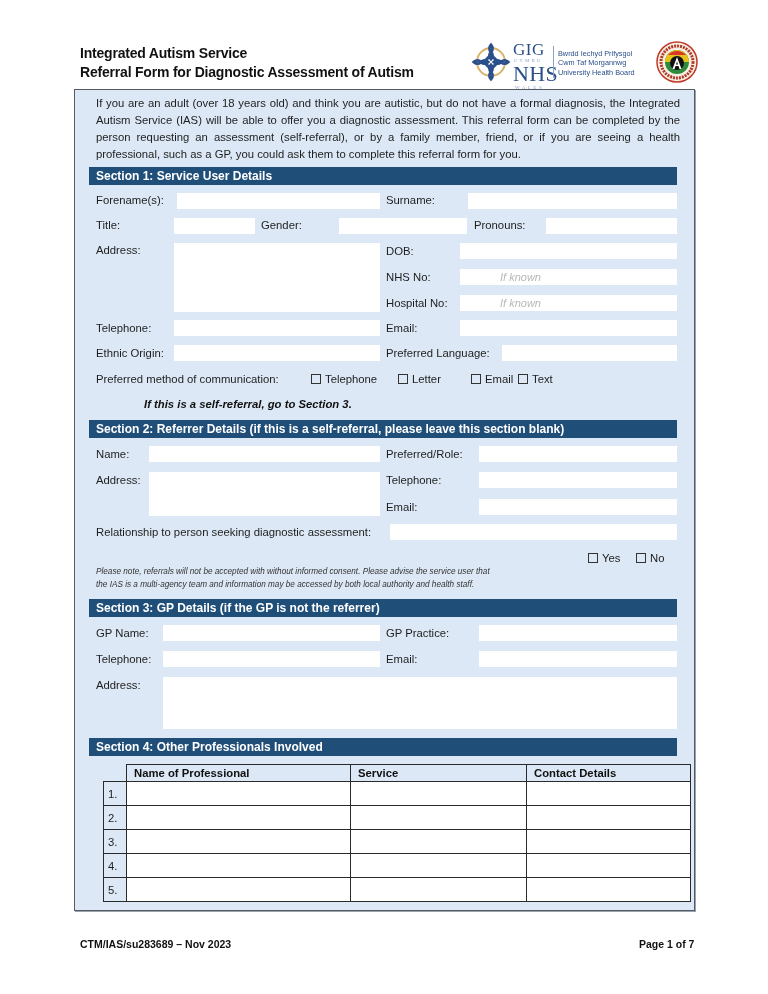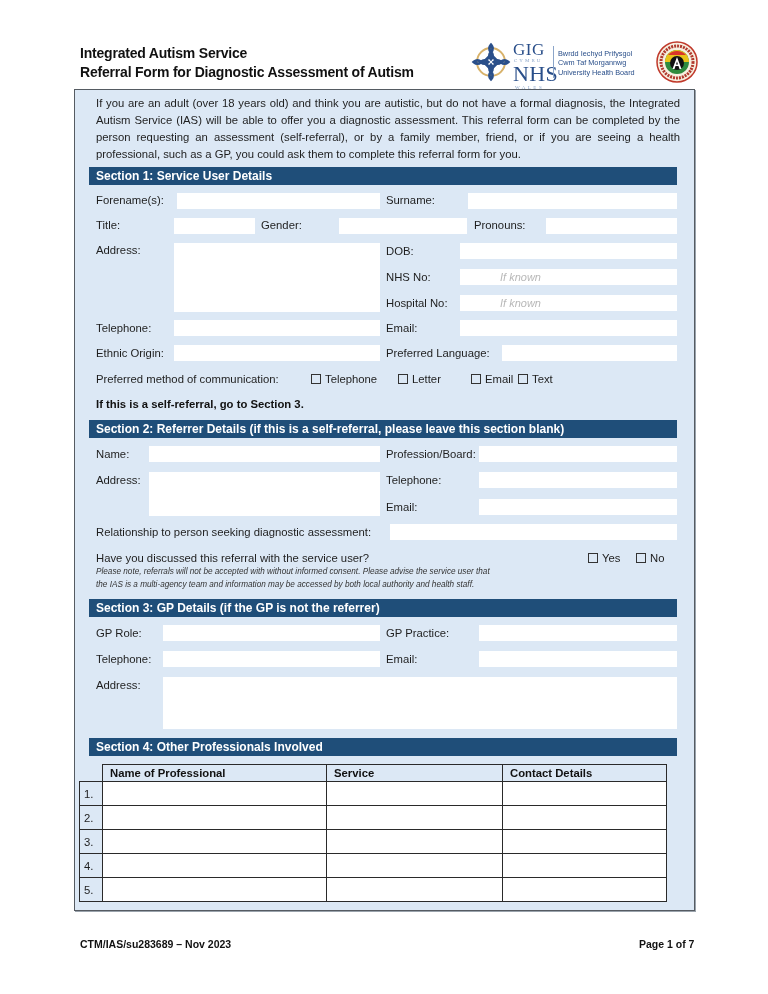--- a/index.html
+++ b/index.html
@@ -26,24 +26,24 @@
   .sect { position: absolute; left: 14px; width: 588px; height: 18px; background: #1f4e79; color: #ffffff; font-weight: bold; font-size: 12px; line-height: 18px; padding-left: 7px; }
 
   .lbl { position: absolute; font-size: 11.3px; color: #1e1e1e; line-height: 16px; white-space: nowrap; }
   .fld { position: absolute; background: #ffffff; height: 16px; border: none; }
   .fld.tall { height: auto; }
   .hint { position: absolute; font-size: 11px; font-style: italic; color: #b8b8b8; line-height: 16px; }
 
   .cbox { position: absolute; font-size: 11.3px; line-height: 16px; color: #1e1e1e; white-space: nowrap; display: flex; align-items: center; }
   .cbox .sq { display: inline-block; width: 10px; height: 10px; border: 1px solid #333; background: transparent; margin-right: 4px; }
 
-  .note-bold { position: absolute; font-size: 11.3px; font-weight: bold; line-height: 16px; color: #111; }
+  .note-bold { position: absolute; font-size: 11.3px; font-weight: bold; font-style: italic; line-height: 16px; color: #111; margin-left: 48px; }
   .note-small { position: absolute; font-size: 8.2px; font-style: italic; line-height: 13px; color: #333; }
 
-  table.prof { position: absolute; left: 4px; top: 674px; width: 588px; border-collapse: collapse; }
+  table.prof { position: absolute; left: 28px; top: 674px; width: 588px; border-collapse: collapse; }
   table.prof th, table.prof td { border: 1.2px solid #2a2a2a; font-size: 11.3px; }
   table.prof th { background: #dce8f5; font-weight: bold; text-align: left; height: 17px; padding-left: 7px; color: #111; }
   table.prof th.blank { border-top: none; border-left: none; border-bottom: 1.2px solid #2a2a2a; background: #dce8f5; }
   table.prof td { background: #ffffff; height: 24px; }
   table.prof td.num { background: #dce8f5; width: 22px; padding-left: 4px; color: #1e1e1e; }
 
   .footer { position: absolute; top: 938px; font-size: 10.5px; font-weight: bold; color: #111; }
 </style>
 </head>
 <body>
@@ -144,48 +144,47 @@
       <span class="sq"></span>
       <span>Text</span>
     </label>
 
   <span class="note-bold" style="left:21px; top:306px;">If this is a self-referral, go to Section 3.</span>
 
   <div class="sect" style="top:330px;">Section 2: Referrer Details (if this is a self-referral, please leave this section blank)</div>
 
   <span class="lbl" style="left:21px; top:356px;">Name:</span>
   <input class="fld" style="left: 74px; top: 356px; width: 231px;" value="">
-  <span class="lbl" style="left:311px; top:356px;">Profession/Board:</span>
+  <span class="lbl" style="left:311px; top:356px;">Preferred/Role:</span>
   <input class="fld" style="left: 404px; top: 356px; width: 198px;" value="">
 
   <span class="lbl" style="left:21px; top:382px;">Address:</span>
   <textarea class="fld tall" style="left: 74px; top: 382px; width: 231px; height: 44px; resize: none;"></textarea>
   <span class="lbl" style="left:311px; top:382px;">Telephone:</span>
   <input class="fld" style="left: 404px; top: 382px; width: 198px;" value="">
   <span class="lbl" style="left:311px; top:409px;">Email:</span>
   <input class="fld" style="left: 404px; top: 409px; width: 198px;" value="">
 
   <span class="lbl" style="left:21px; top:434px;">Relationship to person seeking diagnostic assessment:</span>
   <input class="fld" style="left: 315px; top: 434px; width: 287px;" value="">
 
-  <span class="lbl" style="left:21px; top:460px;">Have you discussed this referral with the service user?</span>
   <label class="cbox" style="left:513px; top:460px;">
       <span class="sq"></span>
       <span>Yes</span>
     </label>
   <label class="cbox" style="left:561px; top:460px;">
       <span class="sq"></span>
       <span>No</span>
     </label>
   <span class="note-small" style="left:21px; top:475px;">Please note, referrals will not be accepted with without informed consent. Please advise the service user that</span>
   <span class="note-small" style="left:21px; top:488px;">the IAS is a multi-agency team and information may be accessed by both local authority and health staff.</span>
 
   <div class="sect" style="top:509px;">Section 3: GP Details (if the GP is not the referrer)</div>
 
-  <span class="lbl" style="left:21px; top:535px;">GP Role:</span>
+  <span class="lbl" style="left:21px; top:535px;">GP Name:</span>
   <input class="fld" style="left: 88px; top: 535px; width: 217px;" value="">
   <span class="lbl" style="left:311px; top:535px;">GP Practice:</span>
   <input class="fld" style="left: 404px; top: 535px; width: 198px;" value="">
 
   <span class="lbl" style="left:21px; top:561px;">Telephone:</span>
   <input class="fld" style="left: 88px; top: 561px; width: 217px;" value="">
   <span class="lbl" style="left:311px; top:561px;">Email:</span>
   <input class="fld" style="left: 404px; top: 561px; width: 198px;" value="">
 
   <span class="lbl" style="left:21px; top:587px;">Address:</span>

